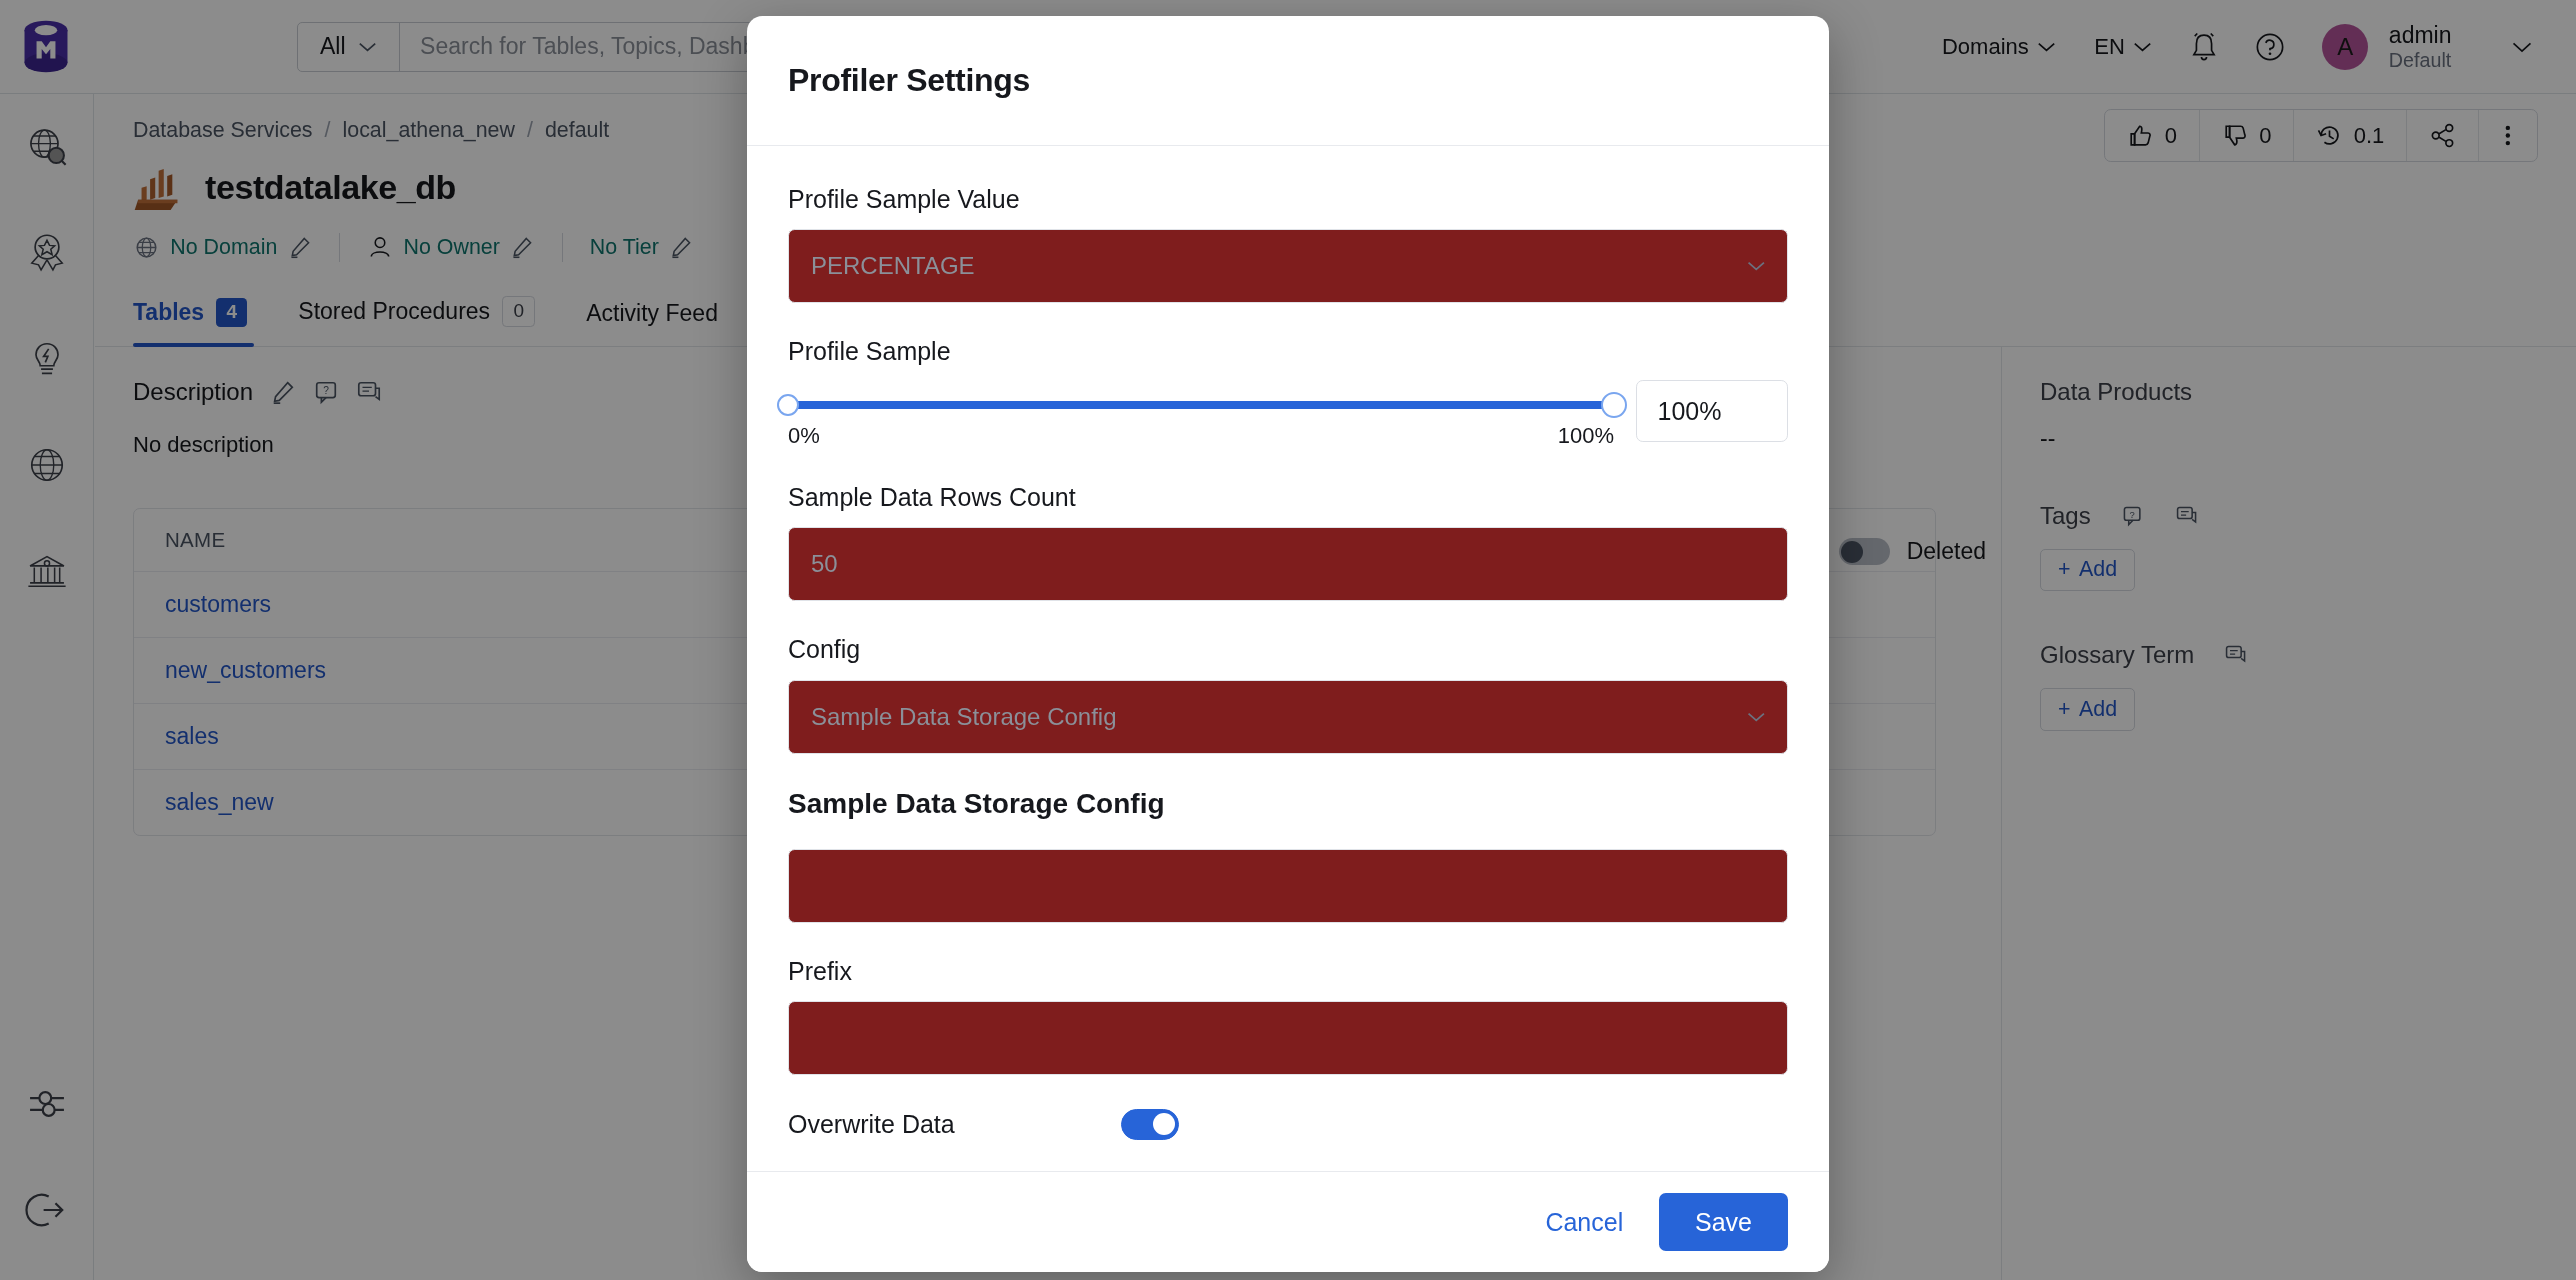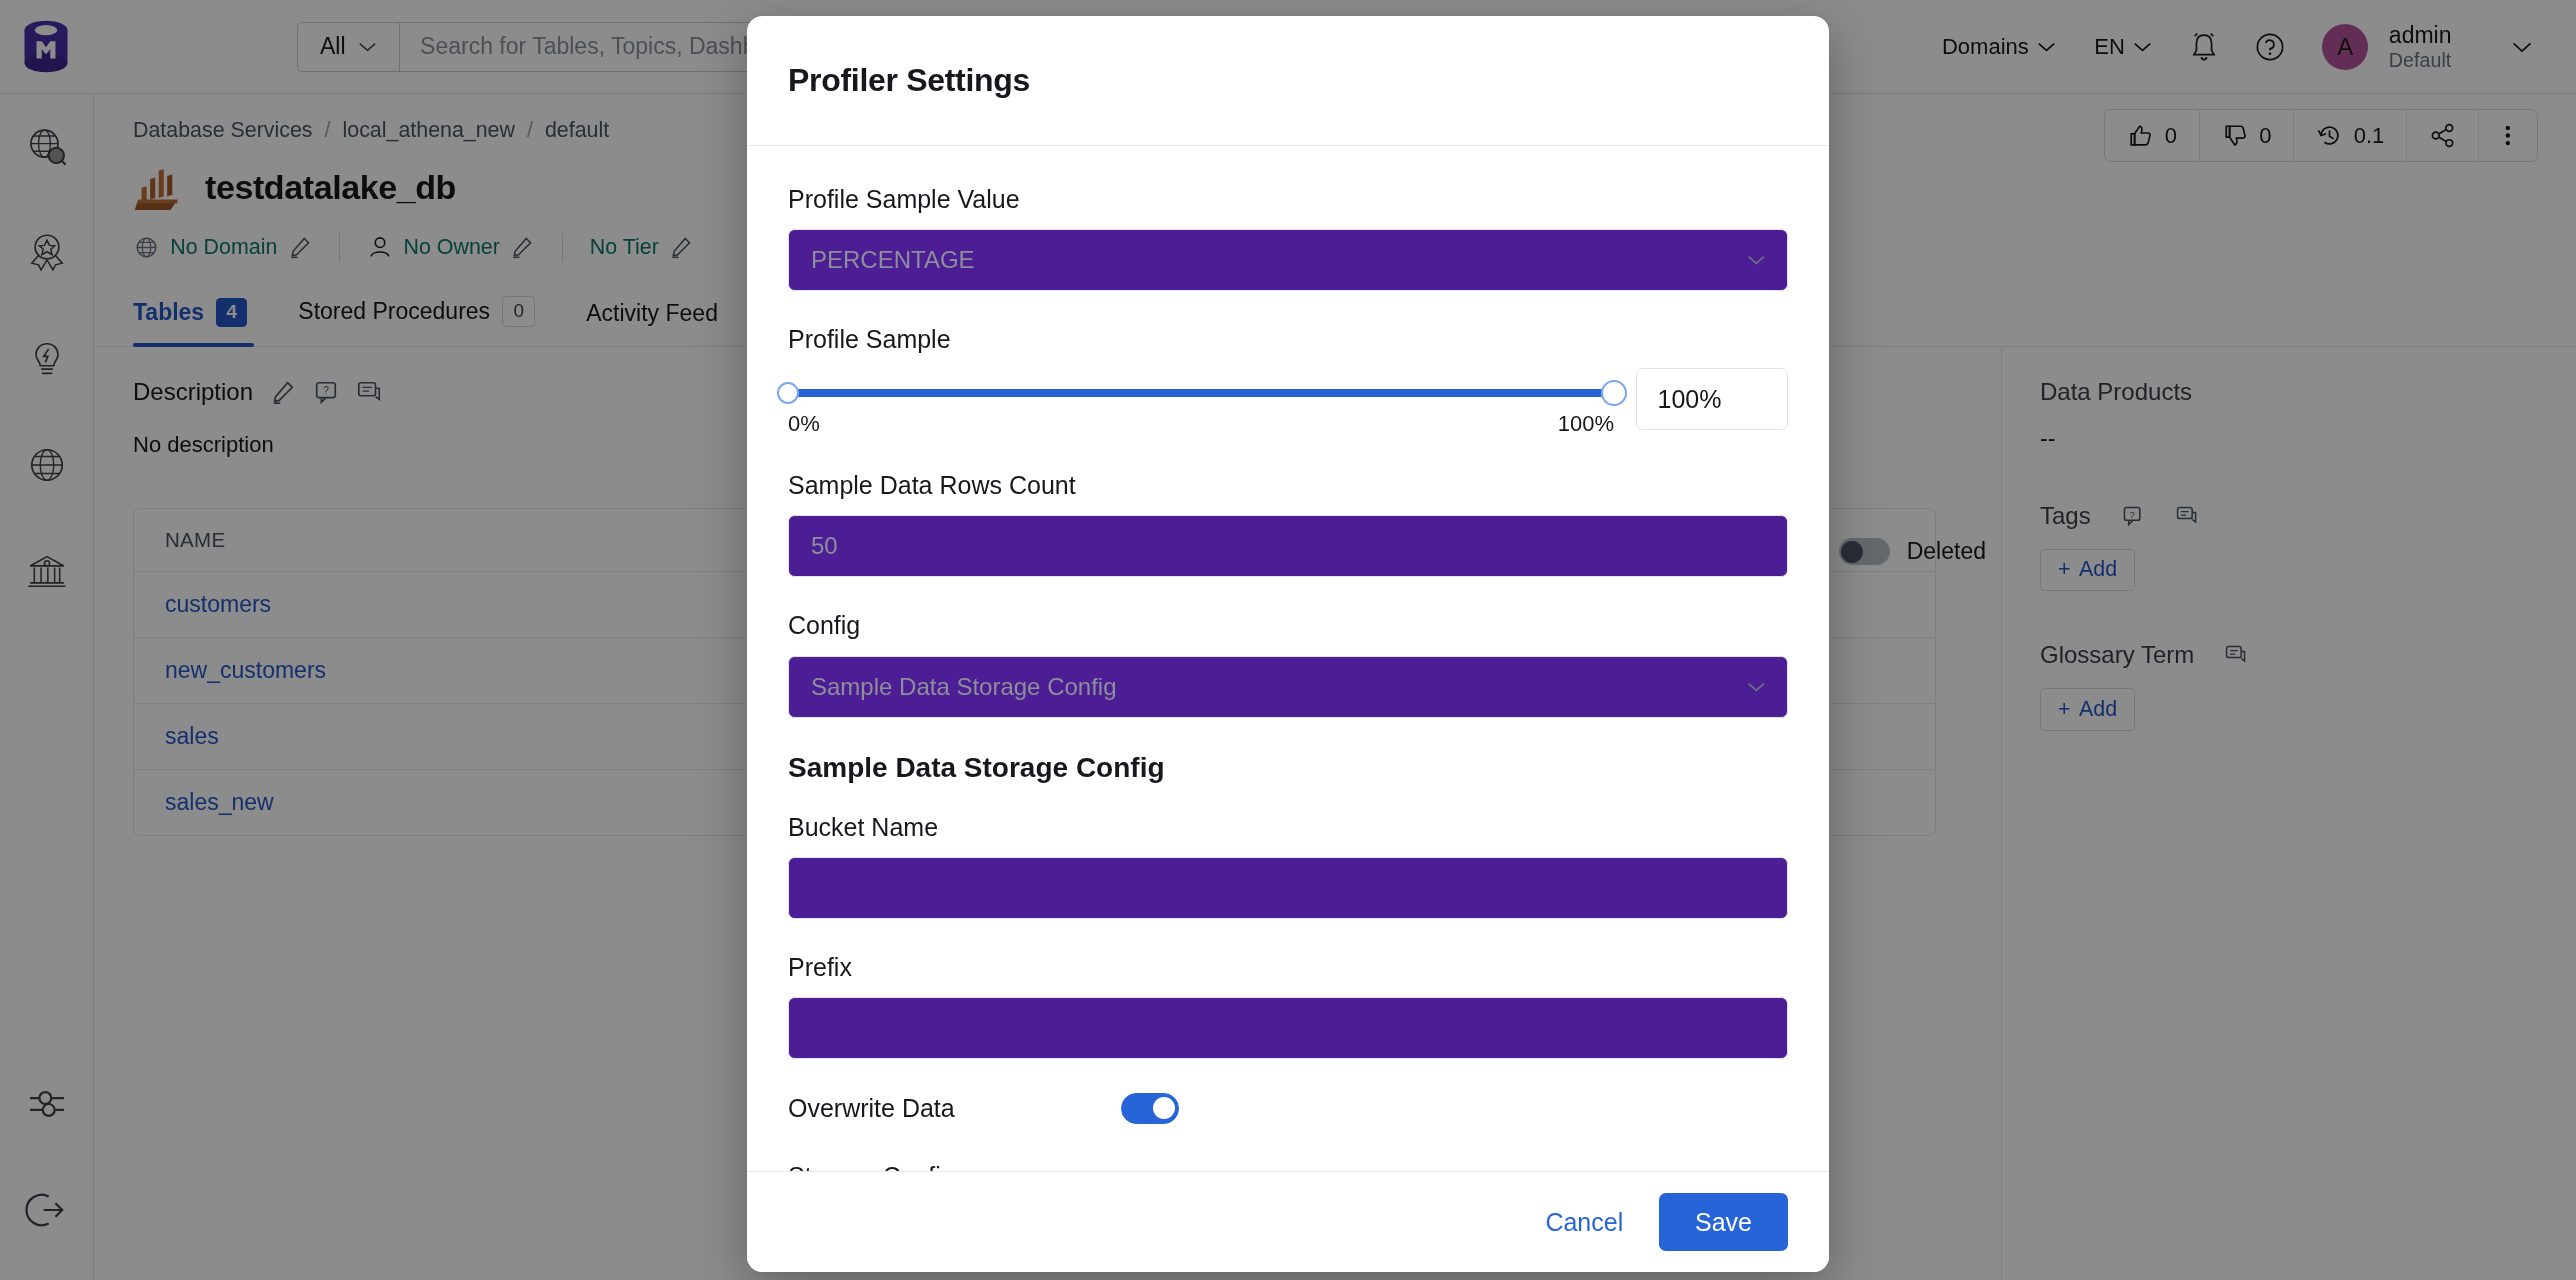--- a/index.html
+++ b/index.html
@@ -213,23 +213,23 @@
     padding: 39px 41px 17px 41px;
     overflow: hidden;
     position: relative;
   }
   .field { margin-bottom: 34px; }
   .field-label {
     font-size: 25px; color:#16181d; margin-bottom: 15.4px; display:block;
   }
   .field-label.small-gap { margin-bottom: 13.7px; }
   .sel, .txt {
-    width: 100%; height: 62px;
+    width: 100%; height: 74px;
     border:0.9px solid #e0e3e8; border-radius: 6.8px;
-    background:#4c1d95; display:flex; align-items:center;
+    background:#7f1d1d; display:flex; align-items:center;
     padding: 0 22px; font-size: 24px; color:#8b9099;
     position: relative;
   }
   .sel .chev { position:absolute; right: 20.5px; top: 50%; transform: translateY(-50%); }
   .txt.empty { color:#16181d; }
 
   .slider-row { display:flex; align-items:flex-start; gap: 22px; }
   .slider-area { flex:1; padding-top: 12px; }
   .track {
     position:relative; height: 8.5px; border-radius: 4.3px;
@@ -660,21 +660,20 @@
         <span>Sample Data Storage Config</span>
         <svg class="chev" width="20.5" height="12" viewBox="0 0 24 14">
           <path d="M3 3 L12 11 L21 3" stroke="#6b7280" stroke-width="2" fill="none"></path>
         </svg>
       </div>
     </div>
 
     <div class="section-title">Sample Data Storage Config</div>
 
     <div class="field">
-      <label class="field-label">Bucket Name</label>
       <div class="txt empty">
         <span></span>
       </div>
     </div>
 
     <div class="field">
       <label class="field-label">Prefix</label>
       <div class="txt empty">
         <span></span>
       </div>

